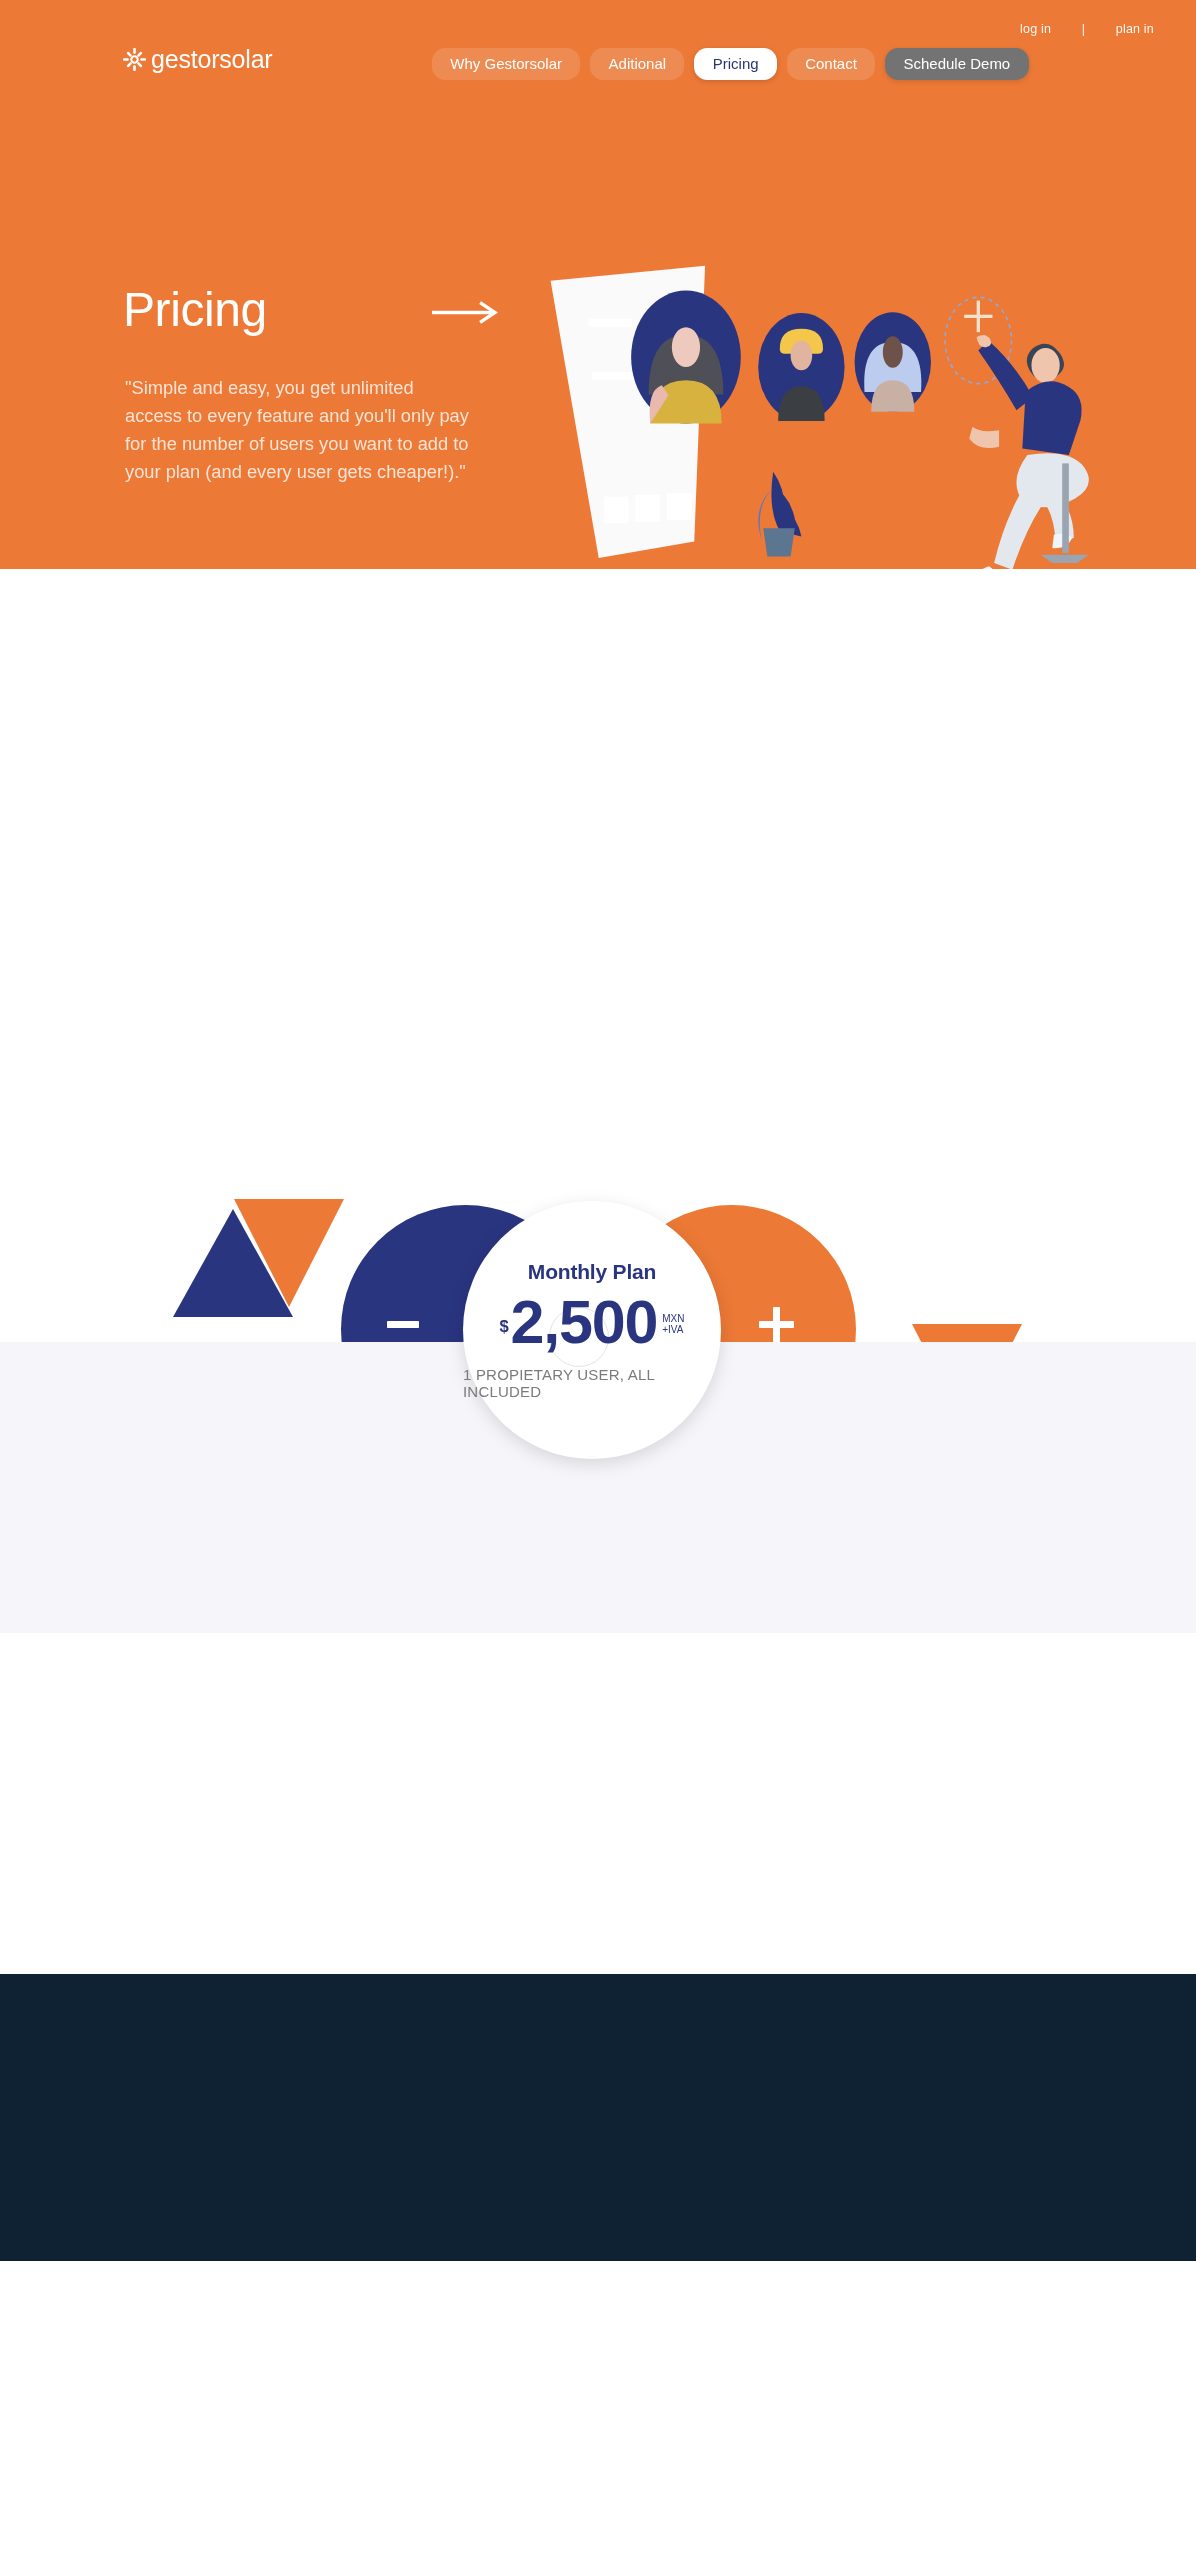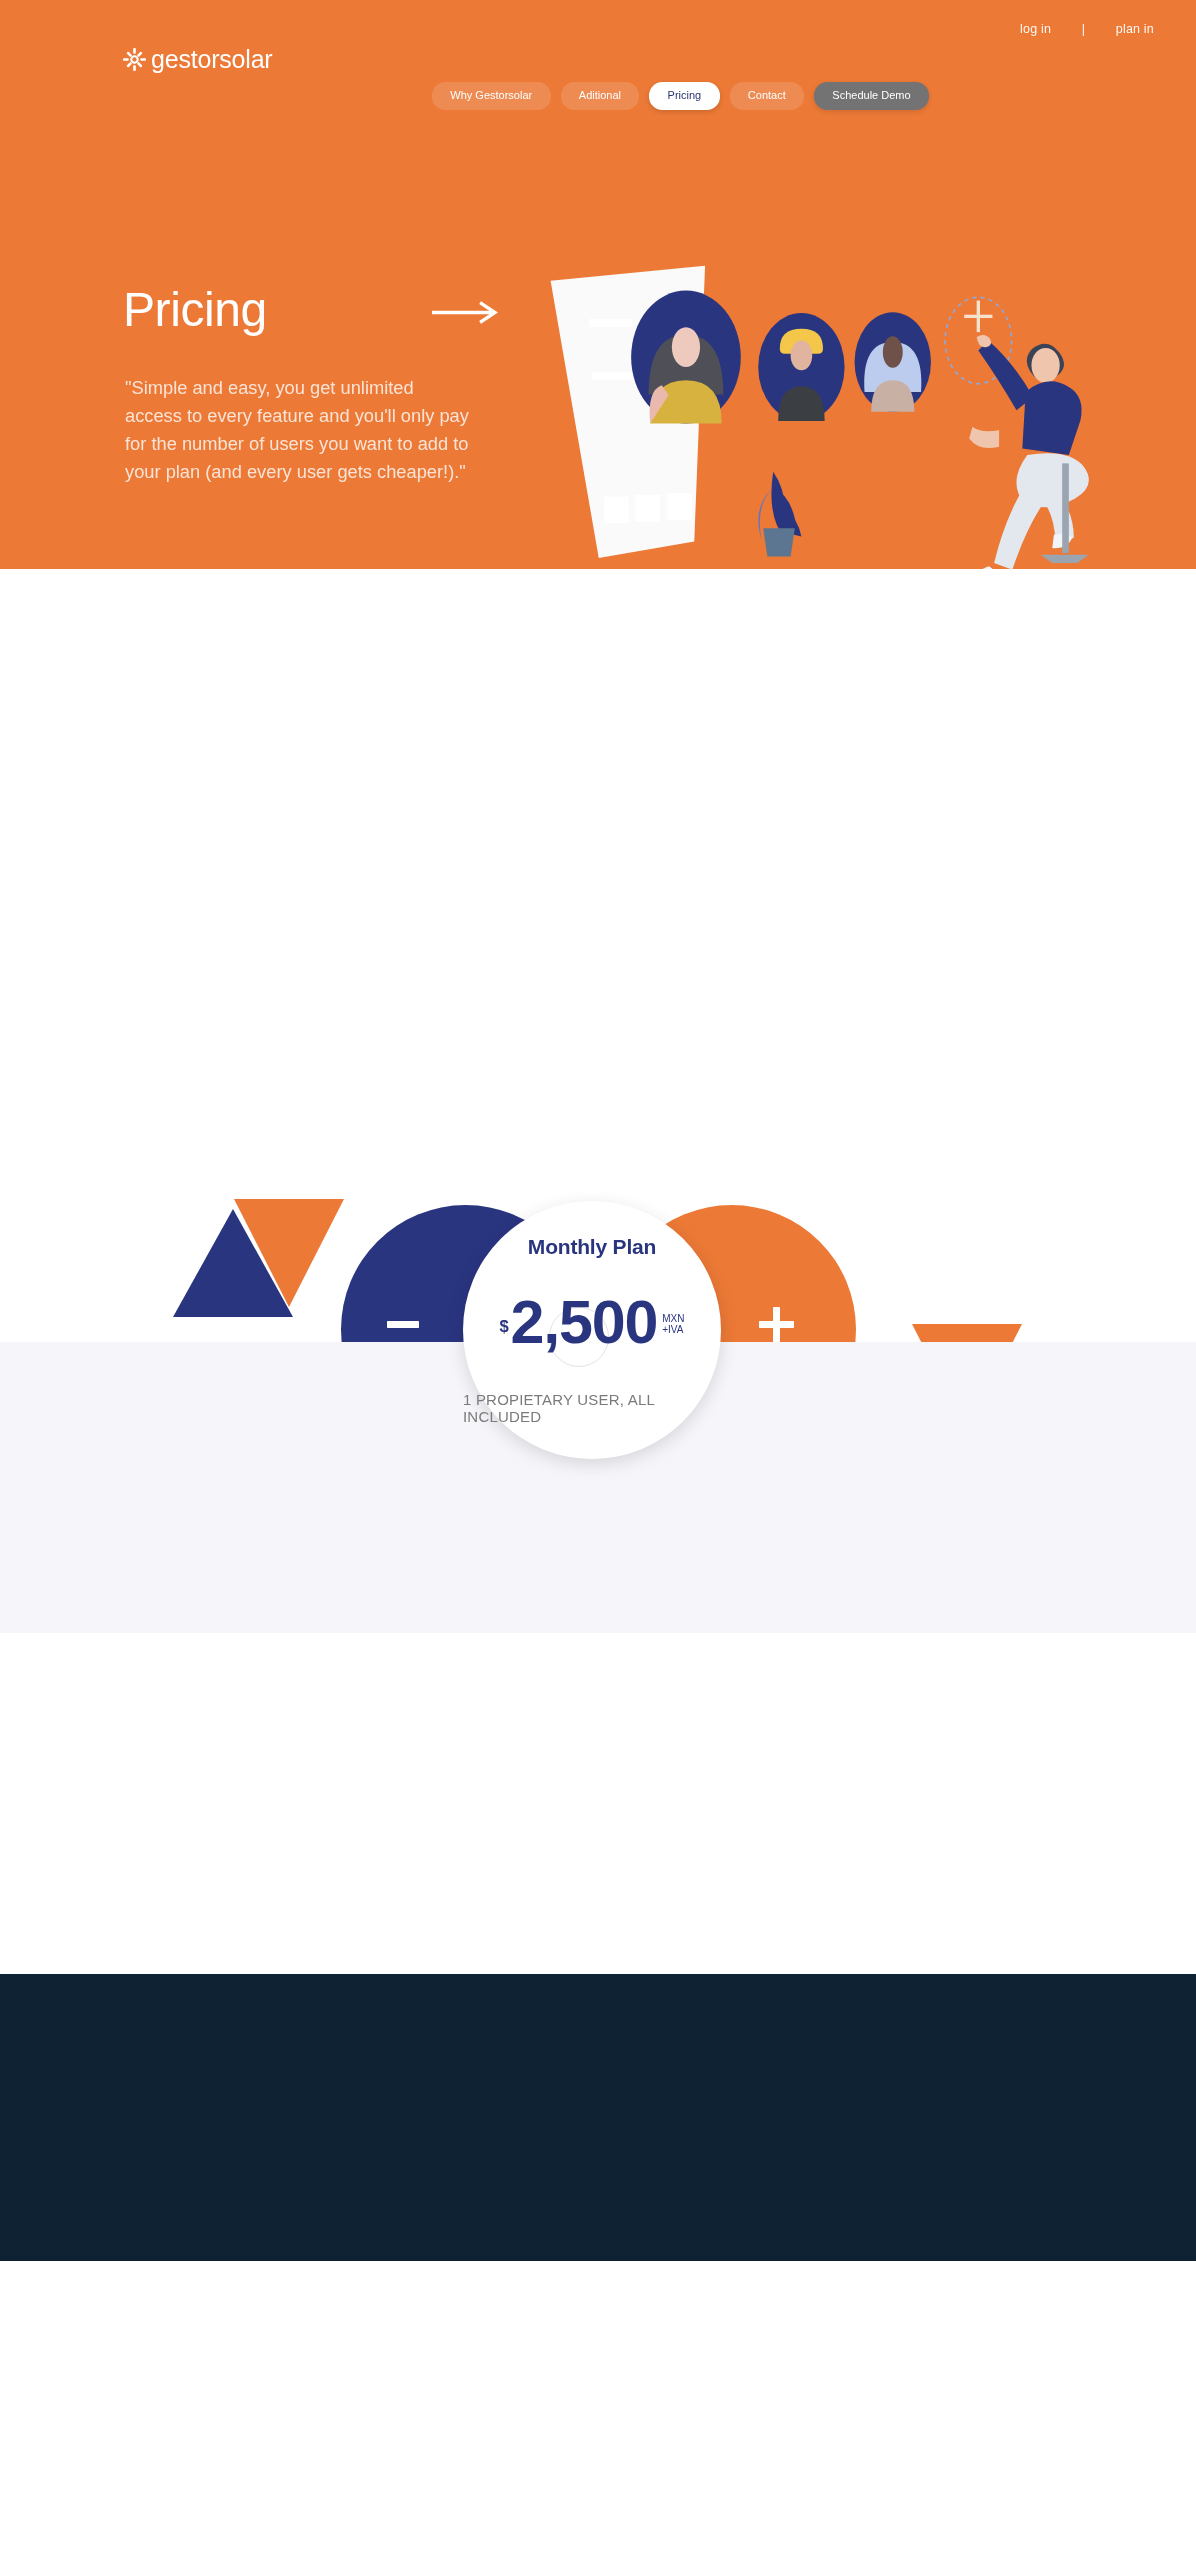--- a/index.html
+++ b/index.html
@@ -58,25 +58,24 @@
     top: 48px;
     display: flex;
     align-items: center;
     gap: 10px;
   }
   .nav-pill {
     background: rgba(255,255,255,0.14);
     color: #ffffff;
     border-radius: 13.3px;
     padding: 8.3px 18.3px;
-    font-size: 11px;
+    font-size: 15px;
     white-space: nowrap;
     cursor: pointer;
     line-height: 1;
-    margin-top: 34px;
   }
   .nav-pill.active {
     background: #ffffff;
     color: #2a3570;
     box-shadow: 0 1.7px 5px rgba(0,0,0,.15);
   }
   .nav-pill.demo {
     background: #737373;
     color: #fff;
     box-shadow: 0 1.7px 5px rgba(0,0,0,.12);
@@ -161,21 +160,20 @@
   .plus-sign::after  { left: 0; top: 14px; width: 35px; height: 6.6px; }
 
   .plan-card {
     position: absolute; left: 463px; top: 632px;
     width: 258px; height: 258px; border-radius: 50%;
     background: #ffffff;
     box-shadow: 0 5px 18.3px rgba(0,0,0,.13);
     display: flex; flex-direction: column;
     align-items: center; justify-content: center;
     z-index: 5;
-    gap: 25px;
   }
   .plan-name {
     font-size: 21px; font-weight: bold; color: #2A3580;
     margin-bottom: 8.3px; letter-spacing: -0.2px;
   }
   .plan-ghost-ring {
     position: absolute; left: 86px; top: 106px;
     width: 60px; height: 60px; border-radius: 50%;
     border: 0.8px solid #e3e3e3;
   }

